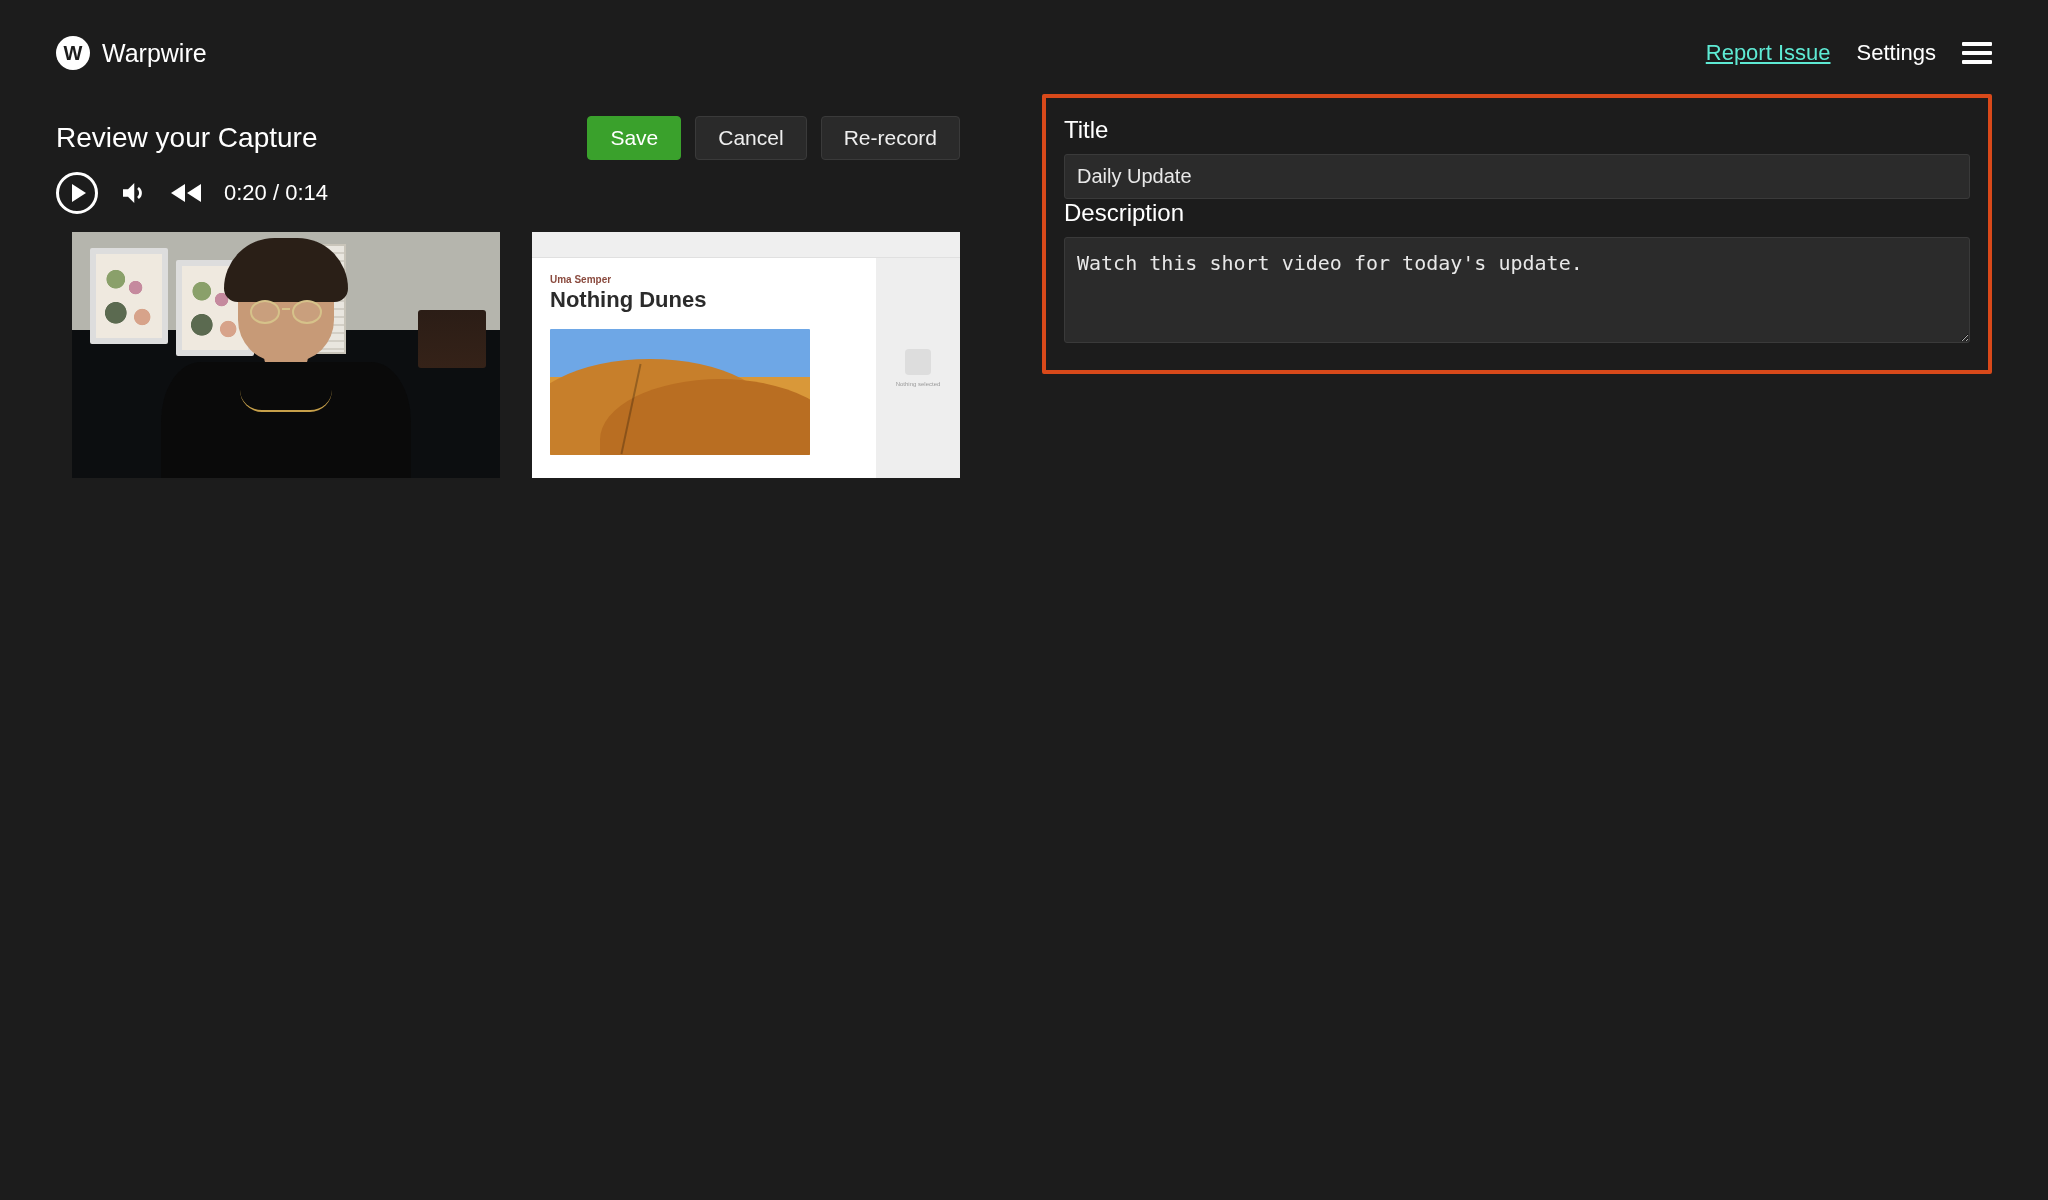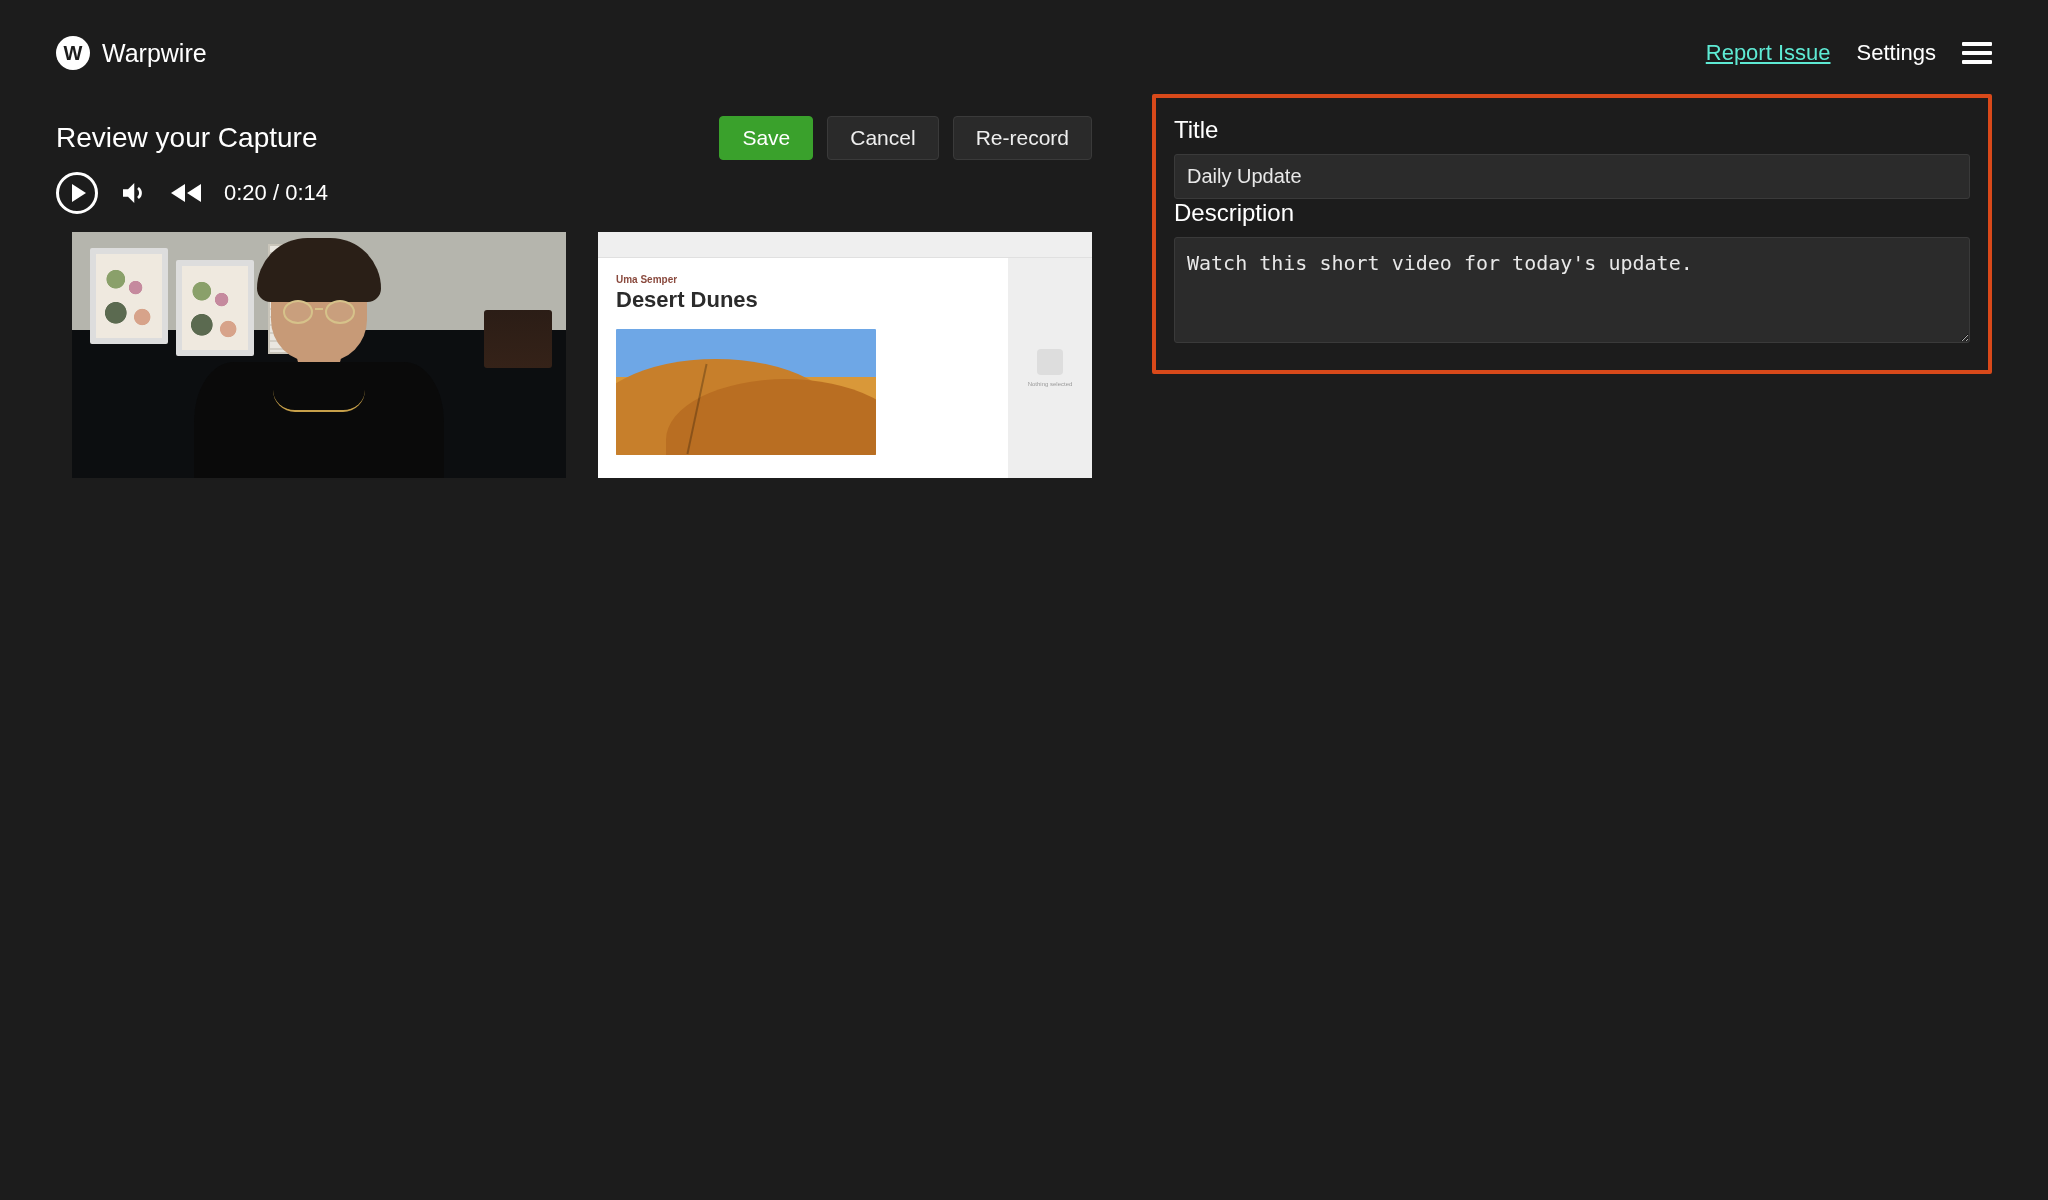--- a/index.html
+++ b/index.html
@@ -97,21 +97,21 @@
   }
   .btn-save {
     background: #3aa12c;
     border-color: #3aa12c;
     color: #fff;
   }
 
   
   .main {
     display: flex;
-    gap: 60px;
+    gap: 82px;
     align-items: flex-start;
     justify-content: flex-end;
   }
   .left { flex: 0 0 884px; }
   .right { flex: 1 1 auto; }
 
   
   .player-controls {
     display: flex;
     align-items: center;
@@ -139,21 +139,21 @@
   }
   .volume-icon svg, .rewind-icon svg { display: block; }
   .timecode { font-size: 22px; color: #fff; }
 
   
   .thumbs {
     display: flex;
     gap: 16px;
   }
   .thumb {
-    width: 494px; height: 246px;
+    width: 428px; height: 246px;
     background: #0e0e0e;
     position: relative;
     overflow: hidden;
     margin-left: 16px;
   }
   
   .webcam {
     background: linear-gradient(180deg,#b5b5ad 0 40%, #0c0e10 40% 100%);
     display: flex; align-items: flex-end; justify-content: center;
   }
@@ -424,21 +424,21 @@
             <div class="torso"></div>
             <div class="necklace"></div>
           </div>
         </div>
 
         <div class="thumb screencap">
           <div class="sc-toolbar"></div>
           <div class="sc-body">
             <div class="sc-slide">
               <div class="sc-author">Uma Semper</div>
-              <div class="sc-title">Desert Dunes</div>
+              <div class="sc-title">Nothing Dunes</div>
               <div class="sc-photo">
                 <div class="dune1"></div>
                 <div class="dune2"></div>
                 <div class="dune-ridge"></div>
               </div>
             </div>
             <div class="sc-side">
               <div class="paint"></div>
               <div class="cap">Nothing selected</div>
             </div>

